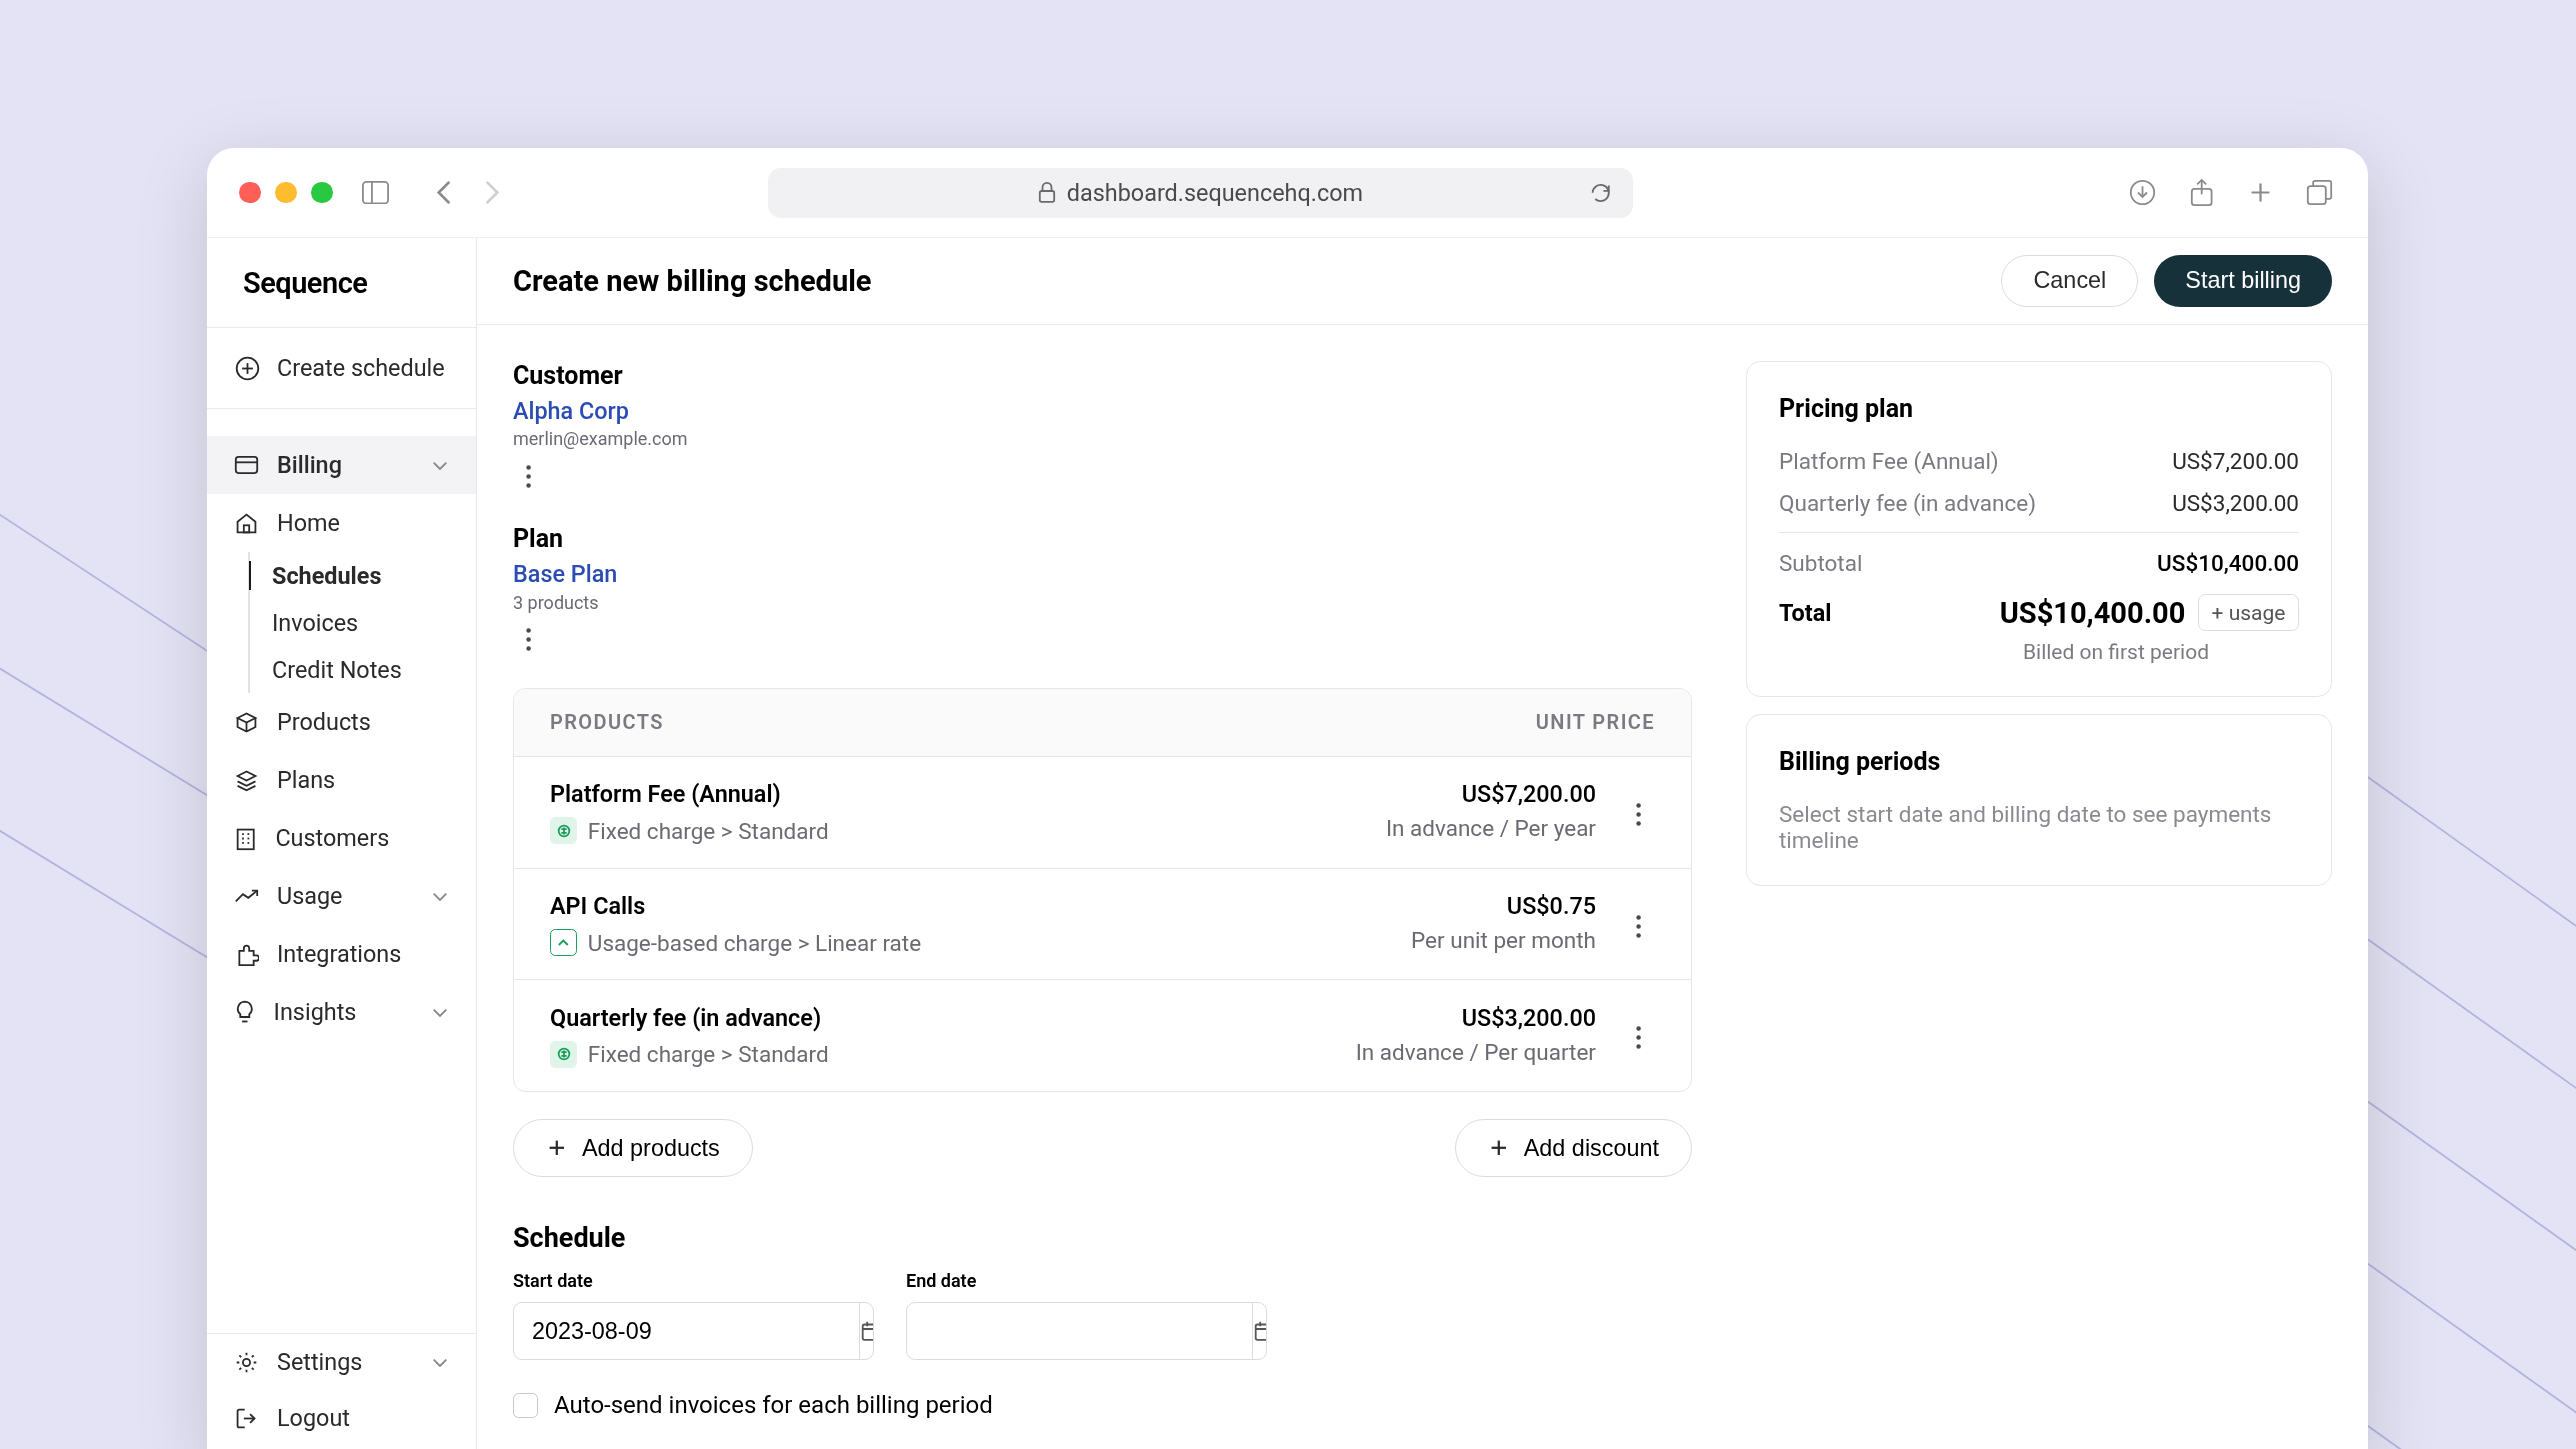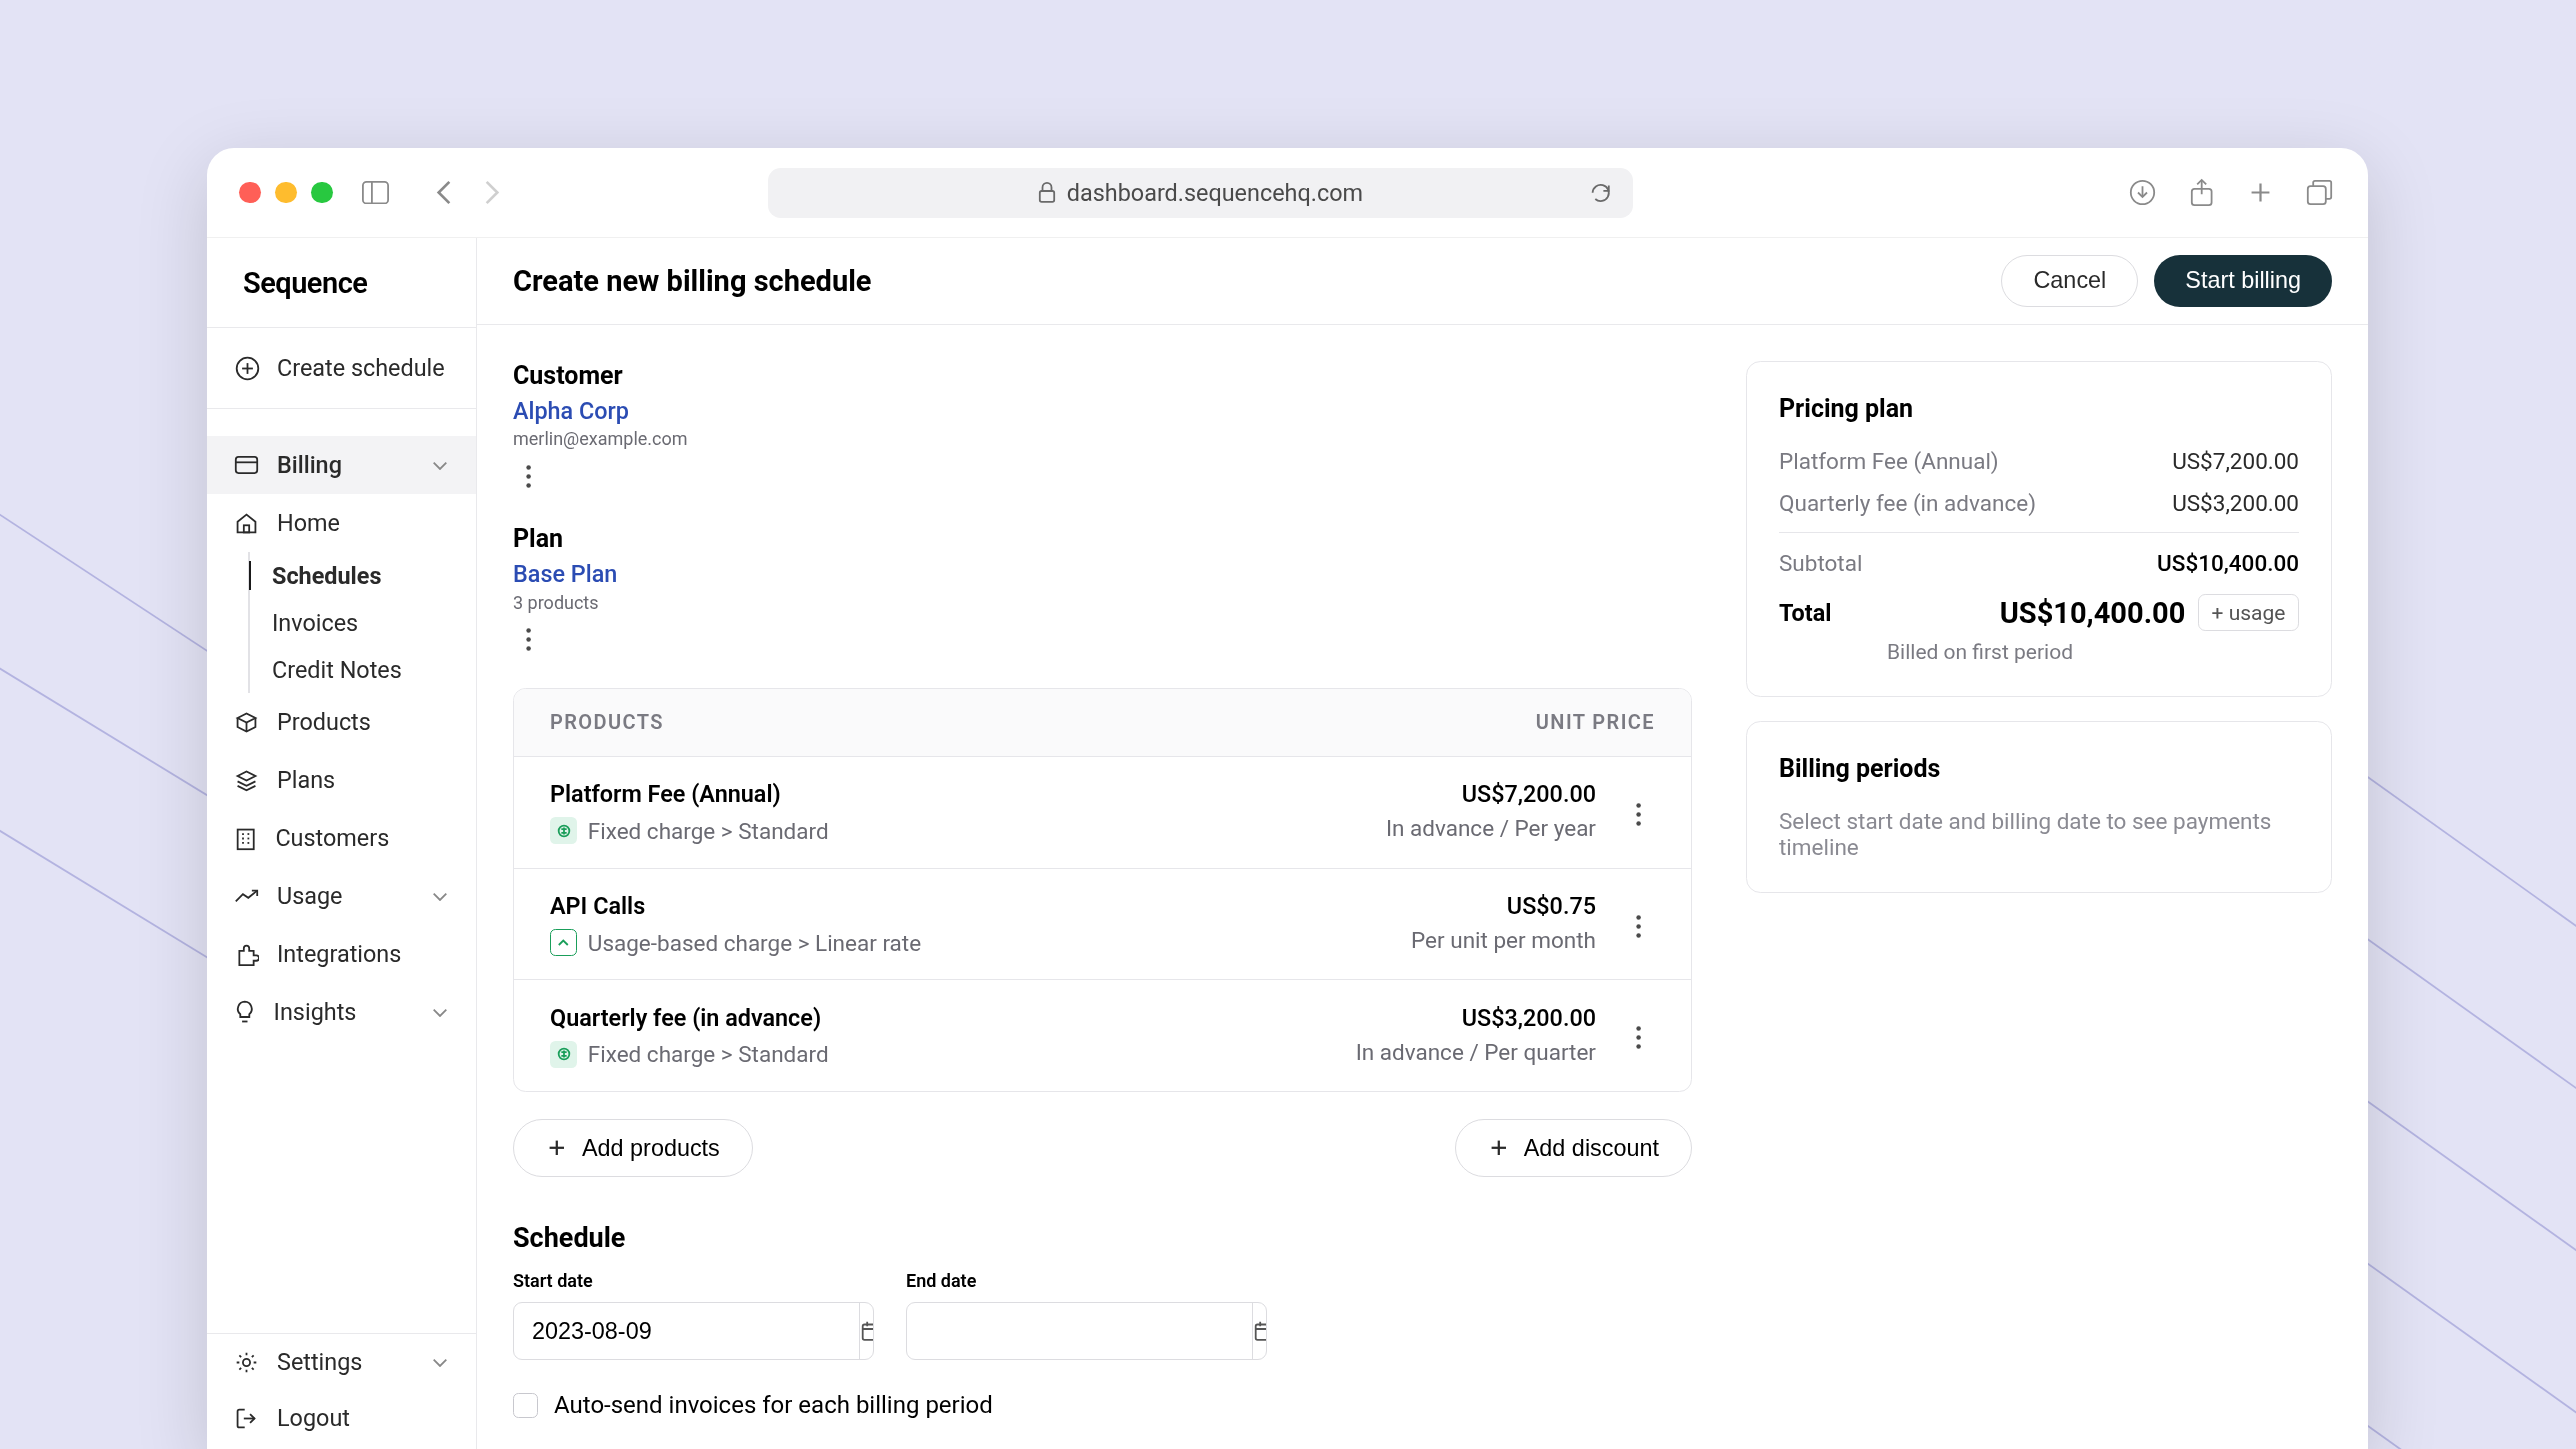--- a/index.html
+++ b/index.html
@@ -175,21 +175,21 @@
 .btn-secondary { background: #fff; color: #2a2a2a; border: 1.4px solid #dcdce0; }
 .btn-primary { background: #17313a; color: #fff; }
 
 .content {
   flex: 1;
   display: flex;
   padding: 36px;
   gap: 54px;
 }
 .left-col { flex: 1; max-width: 1190px; }
-.right-col { width: 586px; display: flex; flex-direction: column; gap: 24px; }
+.right-col { width: 586px; display: flex; flex-direction: column; gap: 17px; }
 
 .section { margin-bottom: 32px; flex-direction: column; }
 .section-title { font-size: 25px; font-weight: 700; margin-bottom: 7.2px; }
 .section-link { font-size: 23.4px; color: #2b4cb3; font-weight: 500; }
 .section-sub { font-size: 18px; color: #6a6a72; margin-top: 3.6px; }
 
 .row-with-menu { display: flex; align-items: flex-start; }
 .row-with-menu .text { flex: 1; }
 .kebab { width: 32px; height: 32px; color: #4a4a4a; display:flex; align-items:center; justify-content:center; margin-top: 10.8px; }
 
@@ -306,21 +306,21 @@
 .total-line .label { font-size: 23.4px; font-weight: 700; }
 .total-line .val { margin-left: auto; font-size: 29px; font-weight: 700; }
 .usage-tag {
   margin-left: 12.6px;
   padding: 5.4px 12.6px;
   border: 1.4px solid #dcdce0;
   border-radius: 7.2px;
   font-size: 21px;
   color: #555;
 }
-.billed-note { font-size: 21px; color: #7a7a82; text-align: center; margin-top: 9px; margin-right: 118px; }
+.billed-note { font-size: 21px; color: #7a7a82; text-align: right; margin-top: 9px; margin-right: 90px; }
 
 .bp-text { font-size: 22.5px; color: #8a8a92; }
 
 svg { display: block; }
 </style>
 </head>
 <body>
 
 <svg class="bg-lines" width="2576" height="1449" viewBox="0 0 2858 1608">
   <line x1="-200" y1="800" x2="1600" y2="1900"></line>

